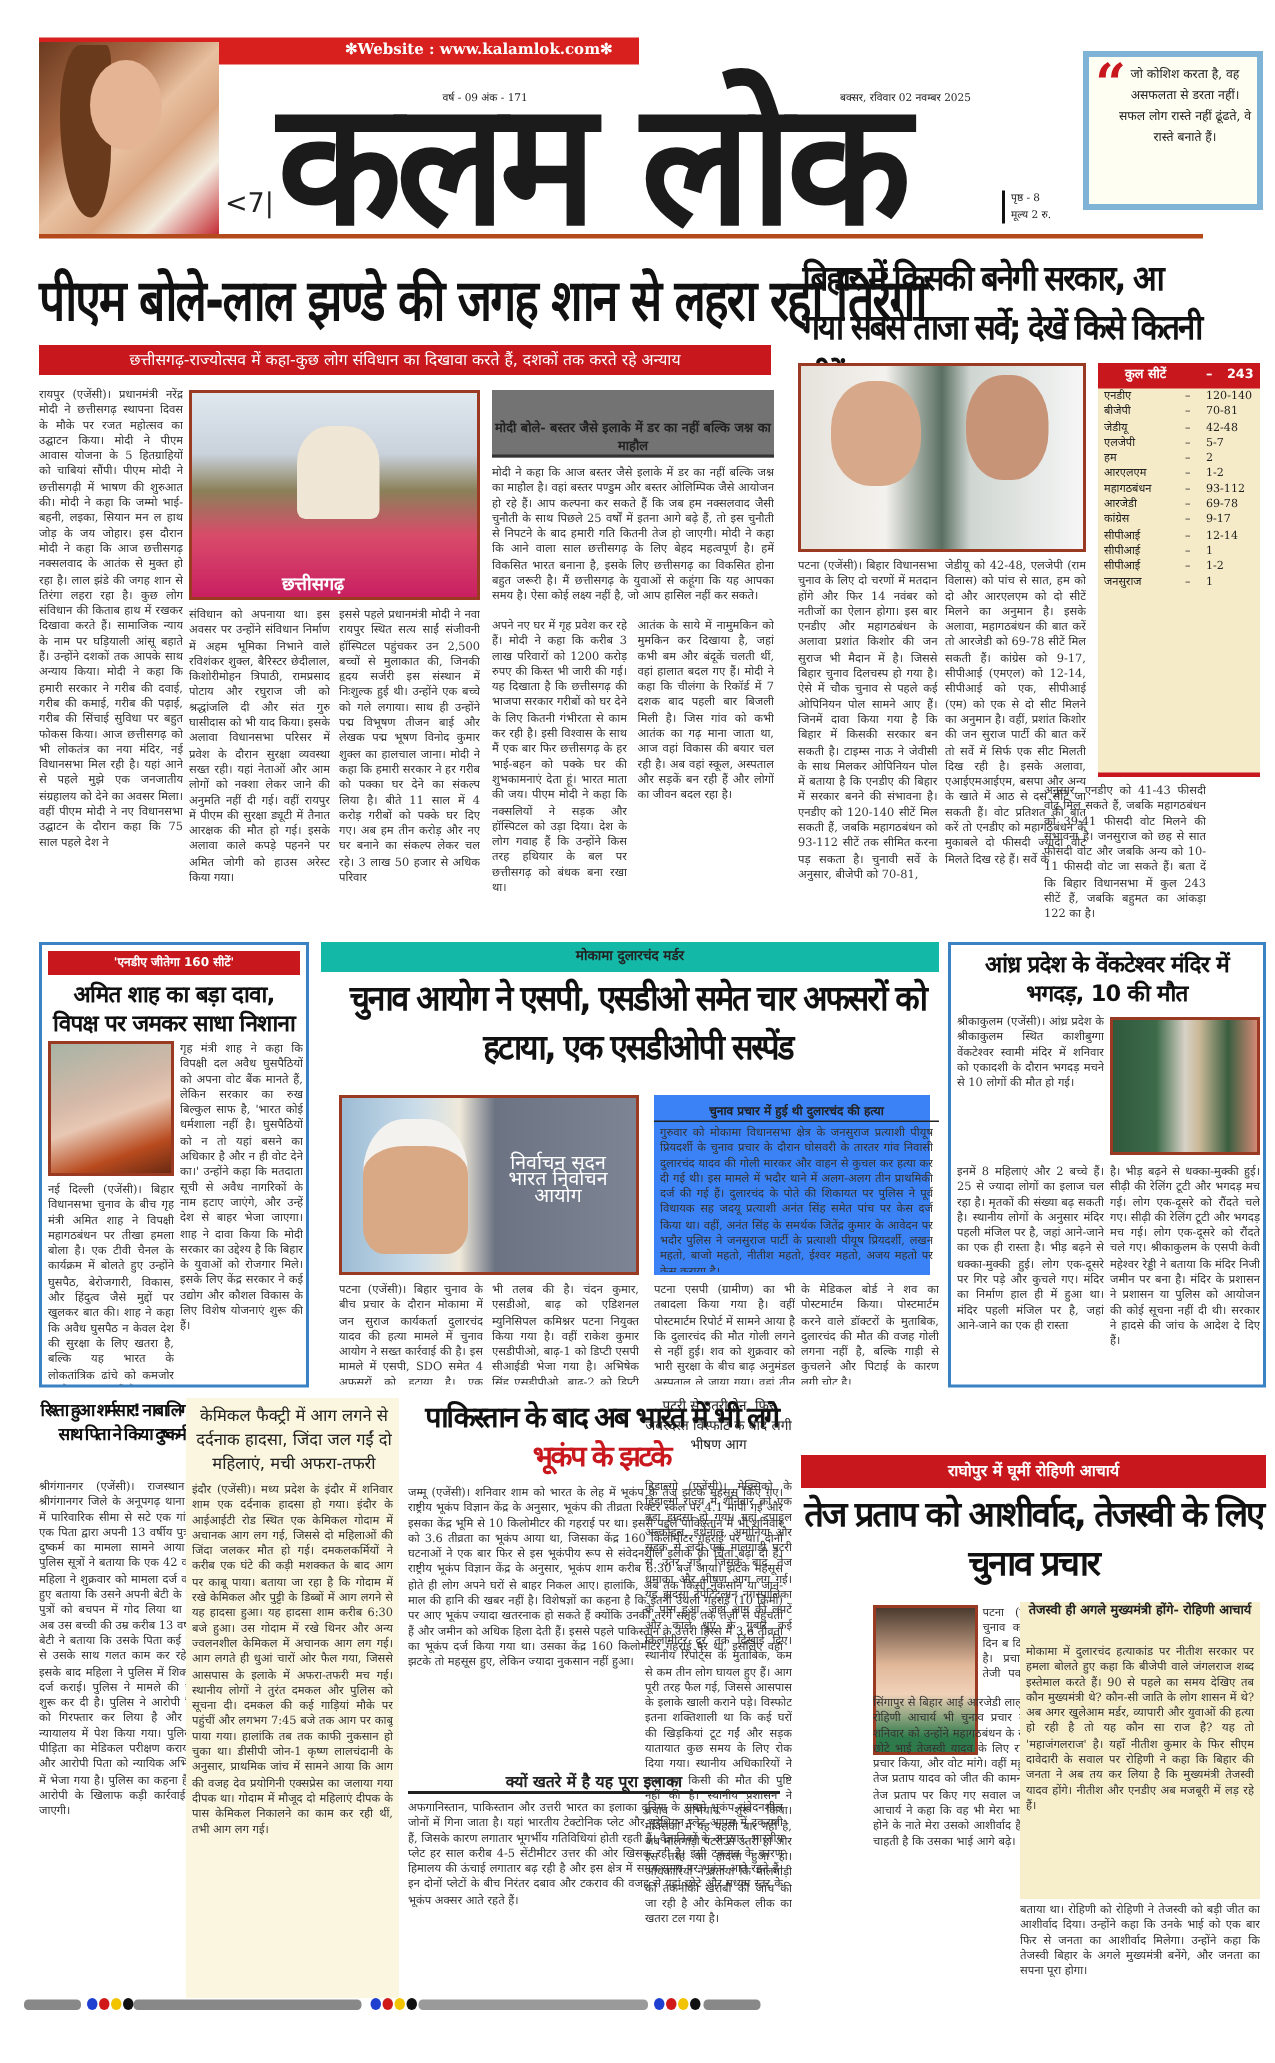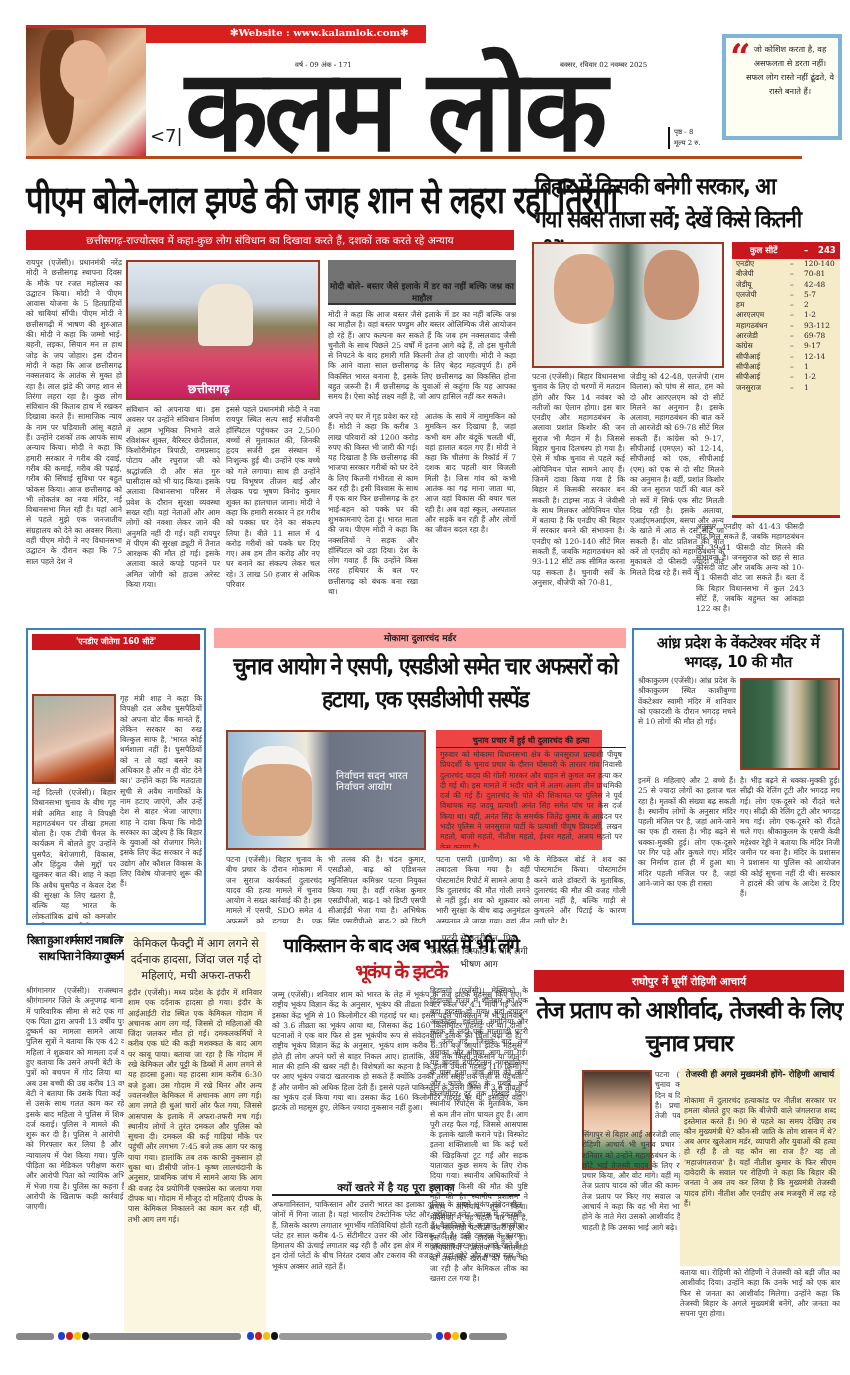--- a/index.html
+++ b/index.html
@@ -52,28 +52,28 @@
 #seat-bottom{left:0;bottom:0;width:108px;height:3px;background:#c8171d}
 #bihar-col3{left:696px;top:522px;width:108px;height:100px}
 
 #shah-box{left:26px;top:628px;width:180px;height:297px;border:2px solid #3b82c4}
 #shah-tag{left:4px;top:4px;width:168px;height:16px;font-size:8px;line-height:16px}
 #shah-head{left:4px;top:24px;width:168px;font-size:15px;line-height:19px;text-align:center;letter-spacing:-0.5px}
 #shah-photo{left:4px;top:64px;width:84px;height:90px;background:linear-gradient(160deg,#a7b4a5 0%,#d6b9a8 40%,#e8c8b4 55%,#b84a1e 80%,#6a2a12 100%)}
 #shah-col1{left:4px;top:158px;width:84px;height:135px}
 #shah-col2{left:92px;top:64px;width:82px;height:229px}
 
-#mok-bar{left:214px;top:628px;width:412px;height:20px;background:#fca5a5;text-align:center;font-size:9px;line-height:20px;font-weight:bold}
+#mok-bar{left:214px;top:628px;width:412px;height:20px;background:#14b8a6;text-align:center;font-size:9px;line-height:20px;font-weight:bold}
 #mok-head{left:232px;top:650px;width:420px;font-size:23px;line-height:33px;text-align:center;transform:scaleX(0.92);transform-origin:left top}
 #mok-photo{left:226px;top:730px;width:200px;height:120px;background:linear-gradient(90deg,#9cbcd4 0%,#c9dcea 25%,#efe9da 40%,#6c7484 52%,#7d8594 100%)}
 #mok-person{left:14px;top:14px;width:70px;height:90px;background:#d9a985;border-radius:40% 40% 20% 20%;border-top:18px solid #f3f2ee}
-#mok-sign{left:108px;top:38px;width:72px;color:#fff;font-size:10px;line-height:11px}
+#mok-sign{left:108px;top:38px;width:72px;text-align:center;color:#fff;font-size:13px;line-height:11px}
 #mok-col1{left:226px;top:855px;width:96px;height:68px}
 #mok-col2{left:328px;top:855px;width:98px;height:68px}
-#dular-box{left:436px;top:730px;width:166px;height:120px;background:#ef4444}
+#dular-box{left:436px;top:730px;width:184px;height:120px;background:#3b82f6}
 #dular-head{left:0;top:2px;width:190px;height:16px;text-align:center;font-size:8px;line-height:16px;font-weight:bold;border-bottom:1px solid #222}
 #dular-col{left:4px;top:20px;width:182px;height:98px}
 #mok-col3{left:436px;top:855px;width:94px;height:68px}
 #mok-col4{left:534px;top:855px;width:92px;height:68px}
 
 #andhra-box{left:632px;top:628px;width:212px;height:297px;border:2px solid #3b82c4}
 #andhra-head{left:4px;top:4px;width:200px;font-size:15px;line-height:19px;text-align:center;letter-spacing:-0.5px}
 #andhra-col1{left:4px;top:46px;width:98px;height:100px}
 #andhra-photo{left:106px;top:48px;width:100px;height:92px;background:linear-gradient(90deg,#2f5a3c 0%,#3d6b4a 30%,#d8d2c6 50%,#c9b897 60%,#3a5e40 80%,#d48a76 100%)}
 #andhra-col2{left:4px;top:146px;width:98px;height:146px}
@@ -219,20 +219,21 @@
         <span class="d">–</span>
         <span>1</span>
       </div>
     </div>
   <div class="abs" id="seat-bottom"></div>
 </div>
 <div class="abs col" id="bihar-col3">अनुसार, एनडीए को 41-43 फीसदी वोट मिल सकते हैं, जबकि महागठबंधन को 39-41 फीसदी वोट मिलने की संभावना है। जनसुराज को छह से सात फीसदी वोट और जबकि अन्य को 10-11 फीसदी वोट जा सकते हैं। बता दें कि बिहार विधानसभा में कुल 243 सीटें हैं, जबकि बहुमत का आंकड़ा 122 का है।</div>
 
 <div class="abs" id="shah-box">
   <div class="abs redbar" id="shah-tag">'एनडीए जीतेगा 160 सीटें'</div>
+  <div class="abs hl" id="shah-head">अमित शाह का बड़ा दावा, विपक्ष पर जमकर साधा निशाना</div>
   <div class="abs photo" id="shah-photo"></div>
   <div class="abs col" id="shah-col1">नई दिल्ली (एजेंसी)। बिहार विधानसभा चुनाव के बीच गृह मंत्री अमित शाह ने विपक्षी महागठबंधन पर तीखा हमला बोला है। एक टीवी चैनल के कार्यक्रम में बोलते हुए उन्होंने घुसपैठ, बेरोजगारी, विकास, और हिंदुत्व जैसे मुद्दों पर खुलकर बात की। शाह ने कहा कि अवैध घुसपैठ न केवल देश की सुरक्षा के लिए खतरा है, बल्कि यह भारत के लोकतांत्रिक ढांचे को कमजोर करने वाला मुद्दा भी है।</div>
   <div class="abs col" id="shah-col2">गृह मंत्री शाह ने कहा कि विपक्षी दल अवैध घुसपैठियों को अपना वोट बैंक मानते हैं, लेकिन सरकार का रुख बिल्कुल साफ है, 'भारत कोई धर्मशाला नहीं है। घुसपैठियों को न तो यहां बसने का अधिकार है और न ही वोट देने का।' उन्होंने कहा कि मतदाता सूची से अवैध नागरिकों के नाम हटाए जाएंगे, और उन्हें देश से बाहर भेजा जाएगा। शाह ने दावा किया कि मोदी सरकार का उद्देश्य है कि बिहार के युवाओं को रोजगार मिले। इसके लिए केंद्र सरकार ने कई उद्योग और कौशल विकास के लिए विशेष योजनाएं शुरू की हैं।</div>
 </div>
 
 <div class="abs" id="mok-bar">मोकामा दुलारचंद मर्डर</div>
 <div class="abs hl" id="mok-head">चुनाव आयोग ने एसपी, एसडीओ समेत चार अफसरों को हटाया, एक एसडीओपी सस्पेंड</div>
 <div class="abs photo" id="mok-photo">
   <div class="abs" id="mok-person"></div>
   <div class="abs" id="mok-sign">निर्वाचन सदन भारत निर्वाचन आयोग</div>

